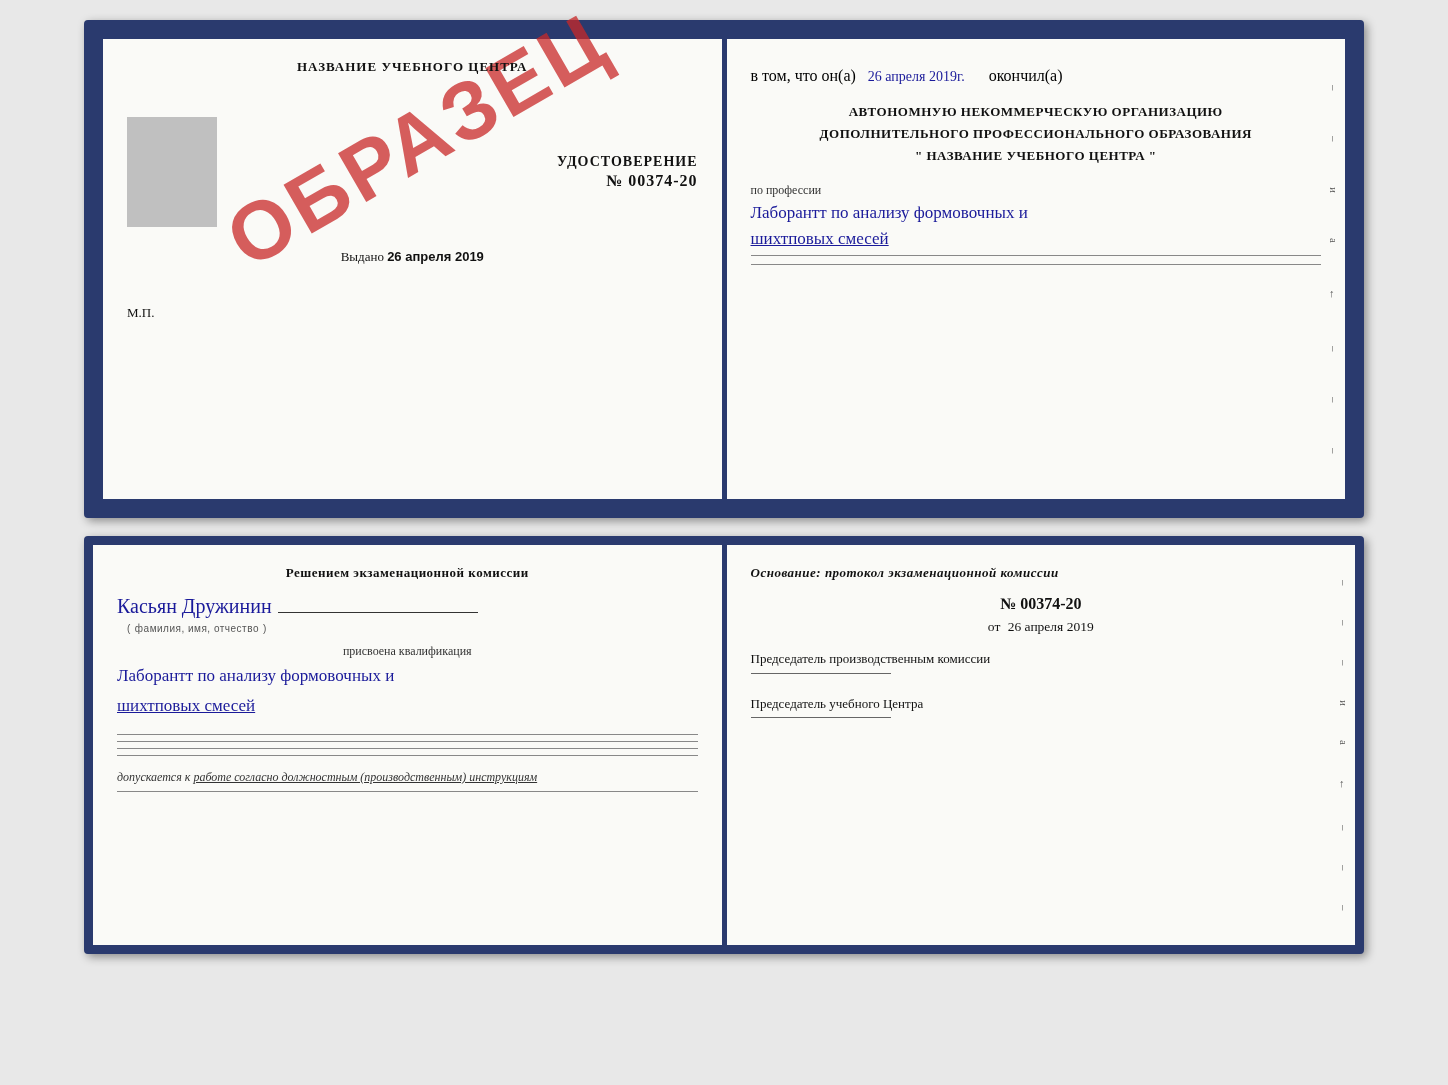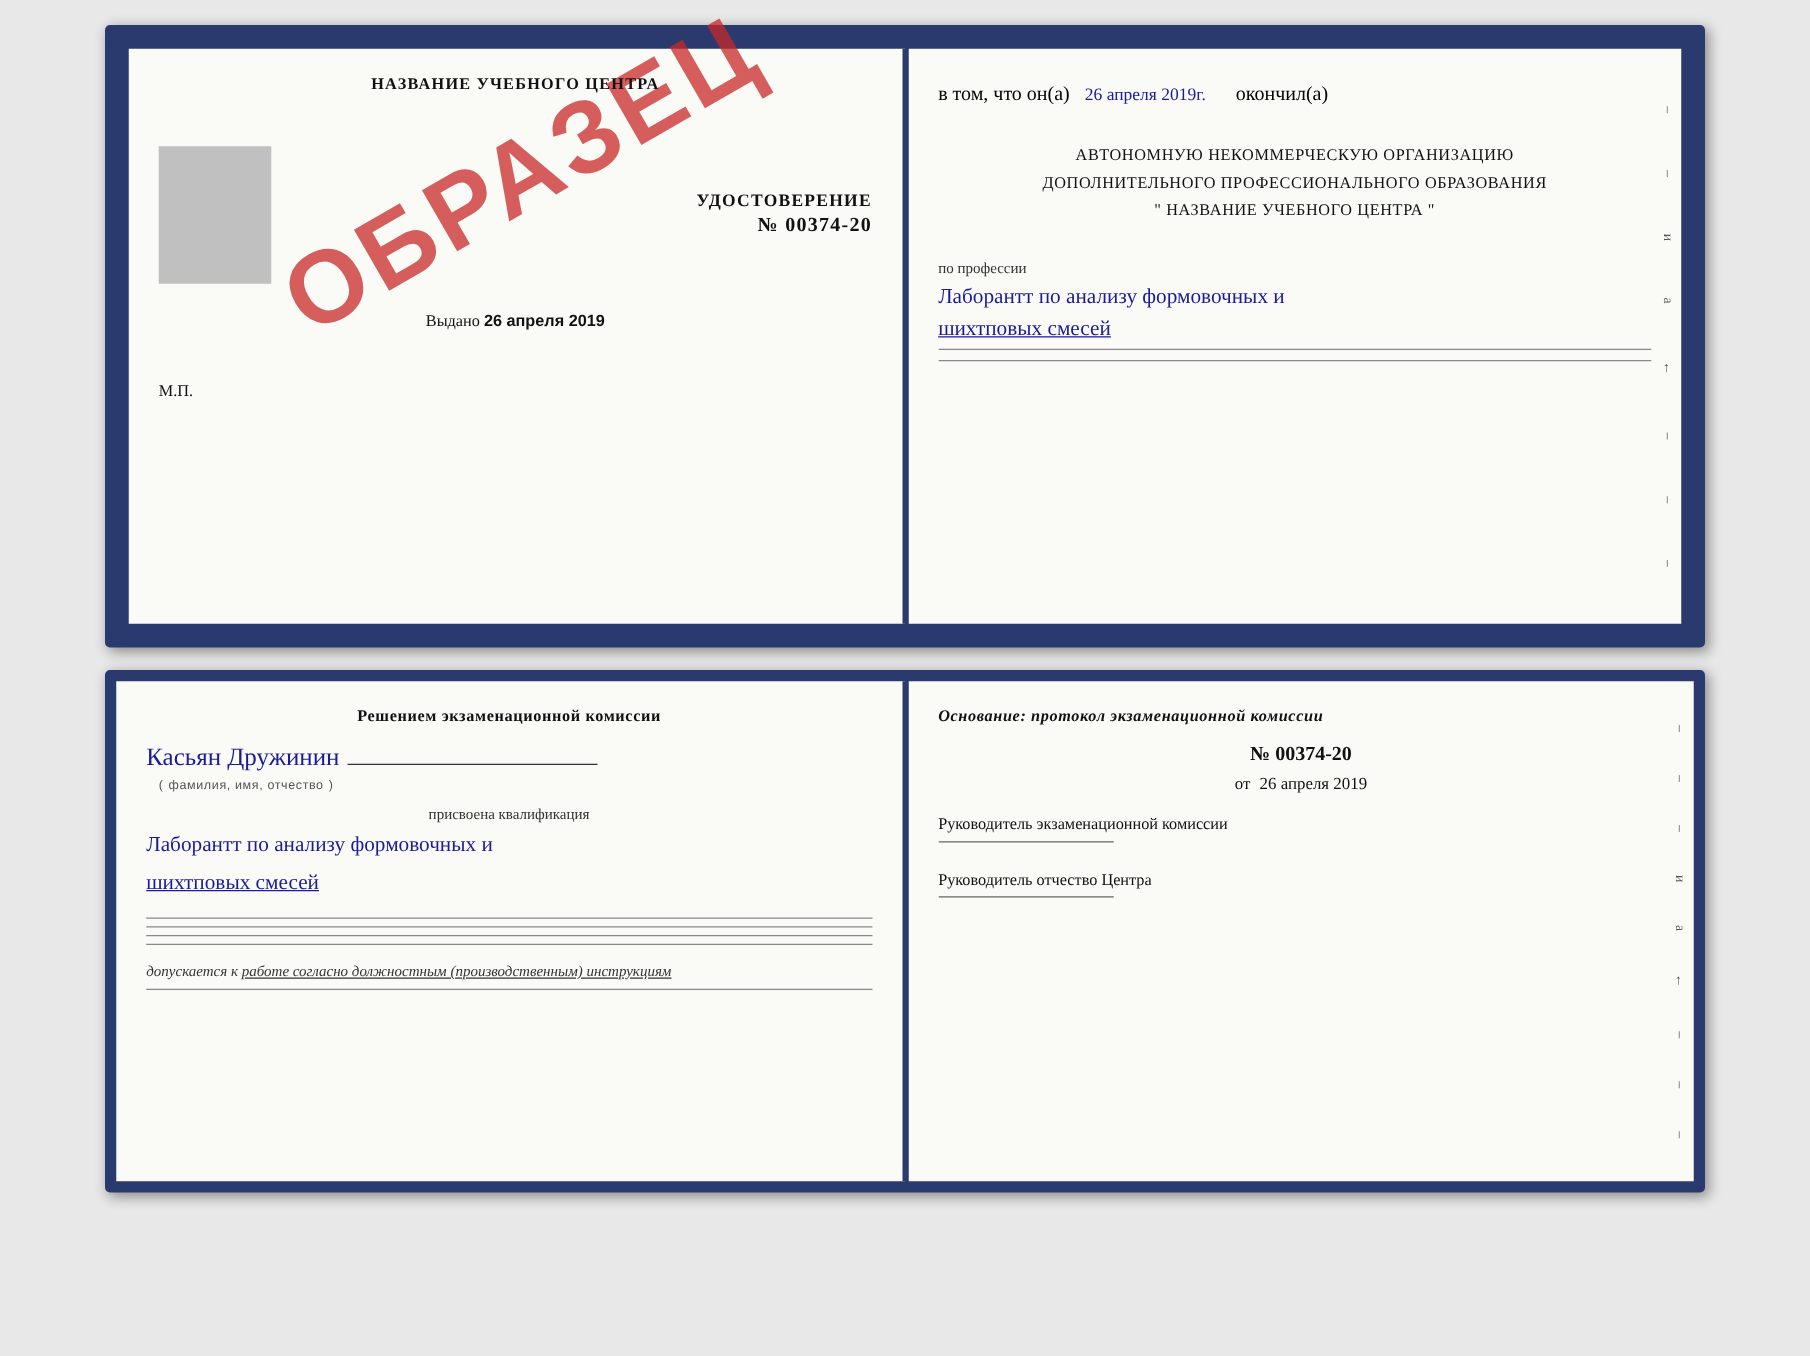--- a/index.html
+++ b/index.html
@@ -150,25 +150,25 @@
     .fio-sub {
       font-size: 10px;
       color: #555;
       font-family: Arial, sans-serif;
       letter-spacing: 0.5px;
     }
 
     .right-center-block {
       text-align: center;
       font-size: 13px;
-      font-weight: normal;
+      font-weight: bold;
       text-transform: uppercase;
       letter-spacing: 0.5px;
       line-height: 1.7;
-      margin: 28px 0;
+      margin: 16px 0;
       color: #111;
     }
 
     .profession-block {
       font-size: 13px;
       color: #111;
       margin-top: 8px;
     }
 
     .profession-label {
@@ -442,26 +442,26 @@
     <div class="comm-page">
       <div class="comm-right-title">Основание: протокол экзаменационной комиссии</div>
 
       <div class="comm-protocol-number">№ 00374-20</div>
       <div class="comm-protocol-date">
         <span>от</span>
         <span style="margin-left:4px;">26 апреля 2019</span>
       </div>
 
       <div class="comm-person-block">
-        <div>Руководитель экзаменационной комиссии</div>
+        <div>Председатель производственным комиссии</div>
         <span class="comm-sign-line"></span>
       </div>
 
       <div class="comm-person-block" style="margin-top:20px;">
-        <div>Руководитель отчество Центра</div>
+        <div>Председатель учебного Центра</div>
         <span class="comm-sign-line"></span>
       </div>
 
       <div class="comm-right-side-markers">
         <span class="side-marker">–</span>
         <span class="side-marker">–</span>
         <span class="side-marker">–</span>
         <span class="side-marker">и</span>
         <span class="side-marker">а</span>
         <span class="side-marker">←</span>

